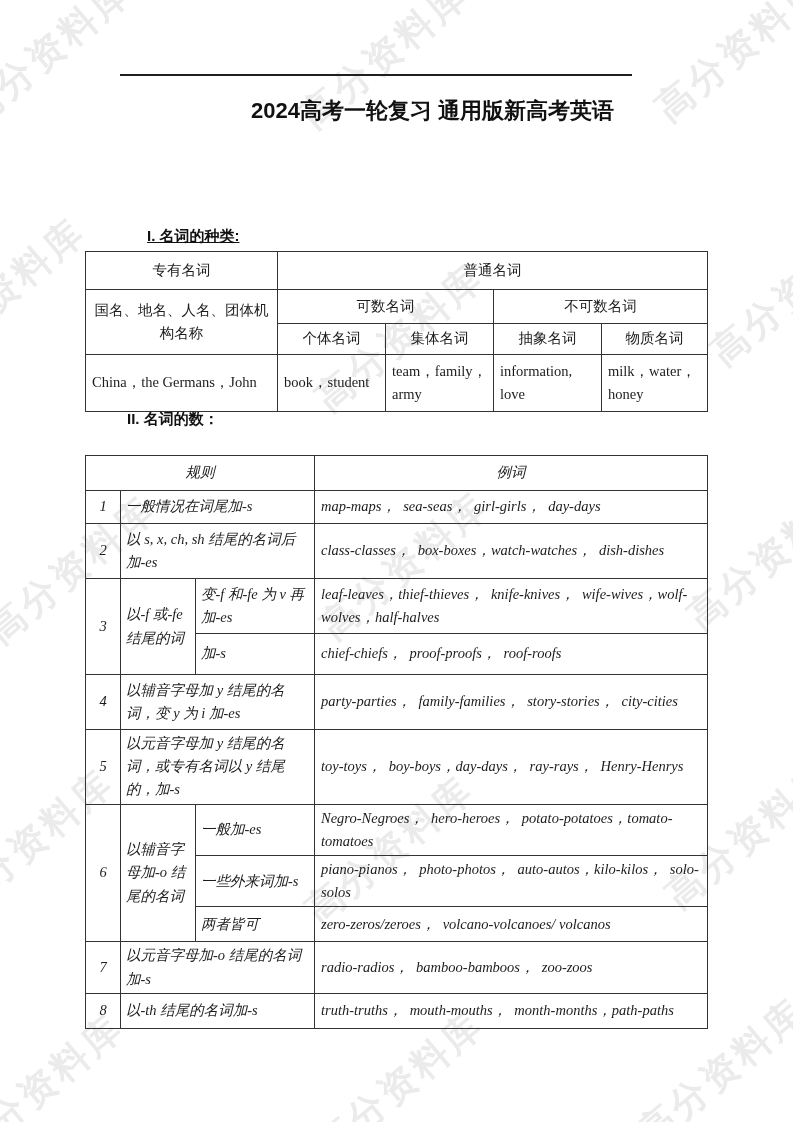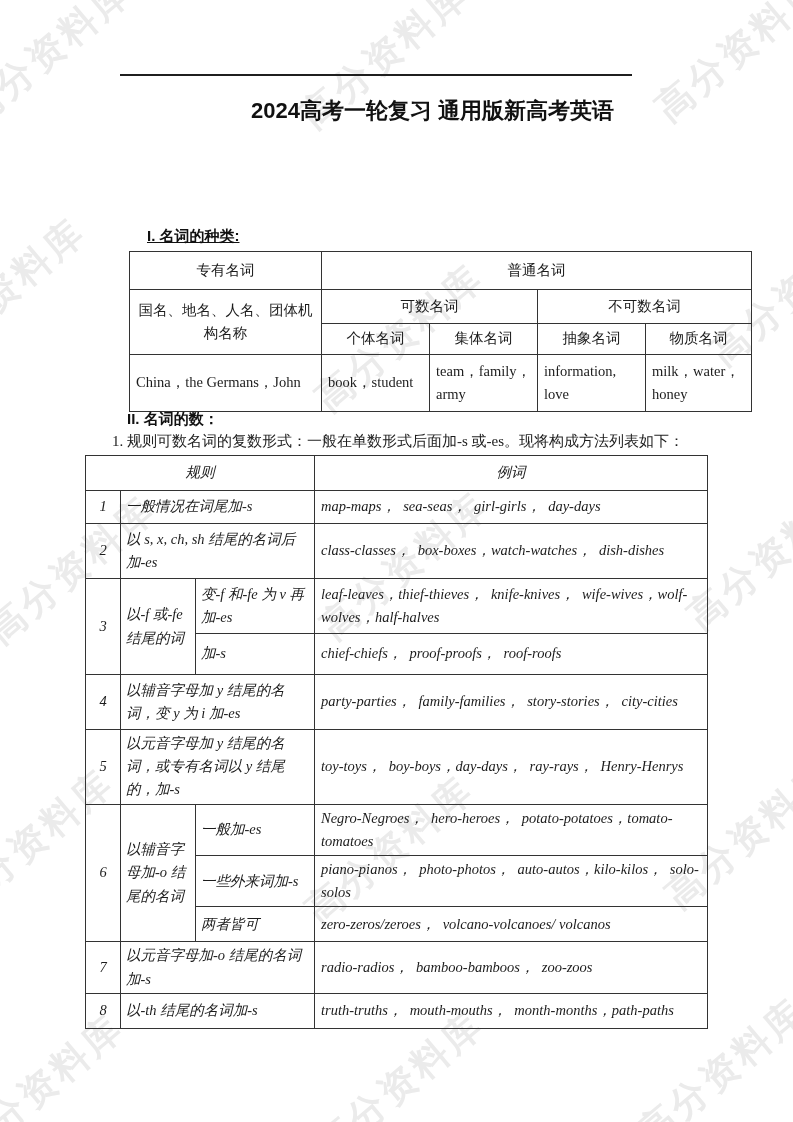--- a/index.html
+++ b/index.html
@@ -65,21 +65,21 @@
   }
 
   
   table.doc-table{
     position:absolute;left:85px;
     border-collapse:collapse;table-layout:fixed;
     width:622px;
     font-size:14.5px;color:#1c1c1c;
     background:transparent;
   }
-  table.t1{top:251px;margin-left:44px;}
+  table.t1{top:251px;}
   table.t2{top:455px;font-style:italic;}
   .doc-table td{
     border:1px solid #333;
     padding:2px 5px;
     vertical-align:middle;
     line-height:1.6;
     background:transparent;
     overflow:hidden;
   }
   .doc-table td.c{text-align:center;}
@@ -167,21 +167,20 @@
         <td class="ex">China，the Germans，John</td>
         <td class="ex">book，student</td>
         <td class="ex">team，family，army</td>
         <td class="ex">information, love</td>
         <td class="ex">milk，water，honey</td>
       </tr>
     </tbody>
       </table>
 
     <div class="sec2-heading">II. 名词的数：</div>
-    <div class="sec2-intro">1. 规则可数名词的复数形式：一般在单数形式后面加-s 或-es。现将构成方法列表如下：</div>
 
     <table class="doc-table t2">
       <colgroup>
         <col style="width:35px">
           <col style="width:75px">
           <col style="width:119px">
           <col style="width:393px">
       </colgroup>
       <tbody>
           <tr class="h">

